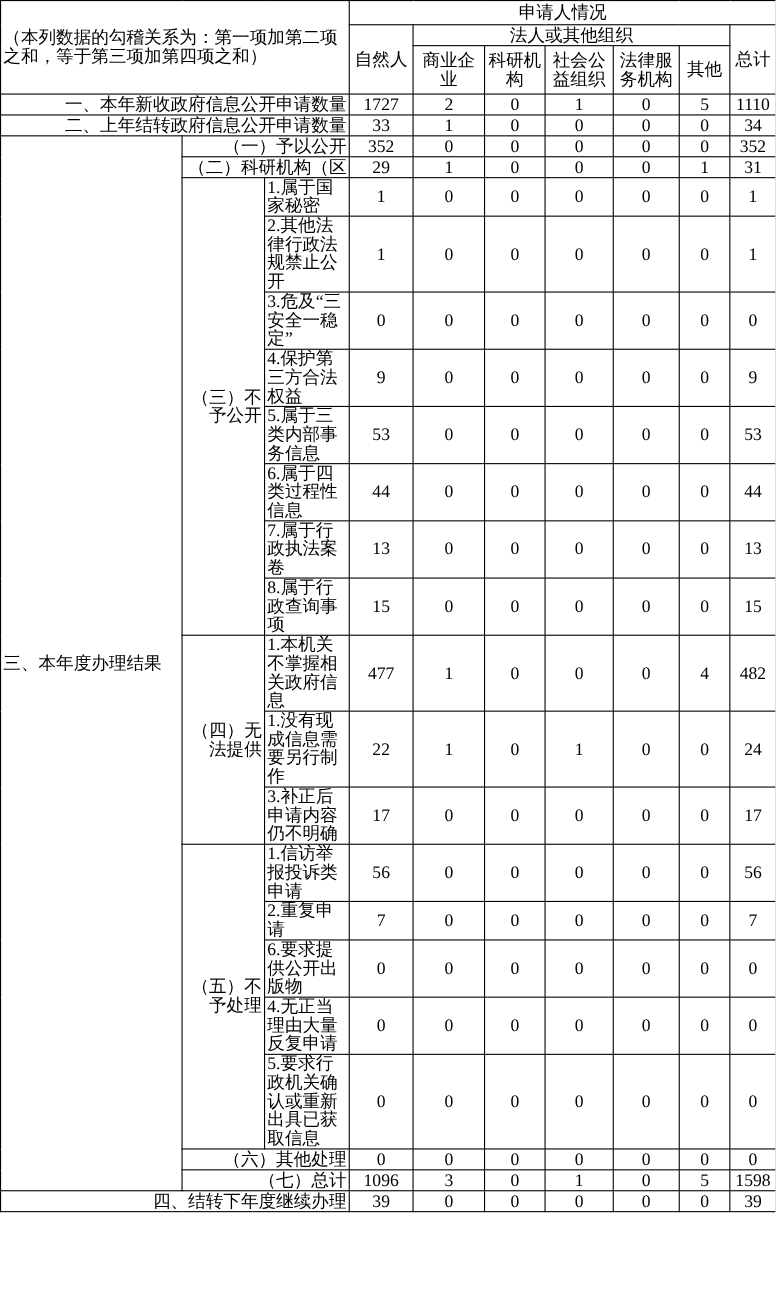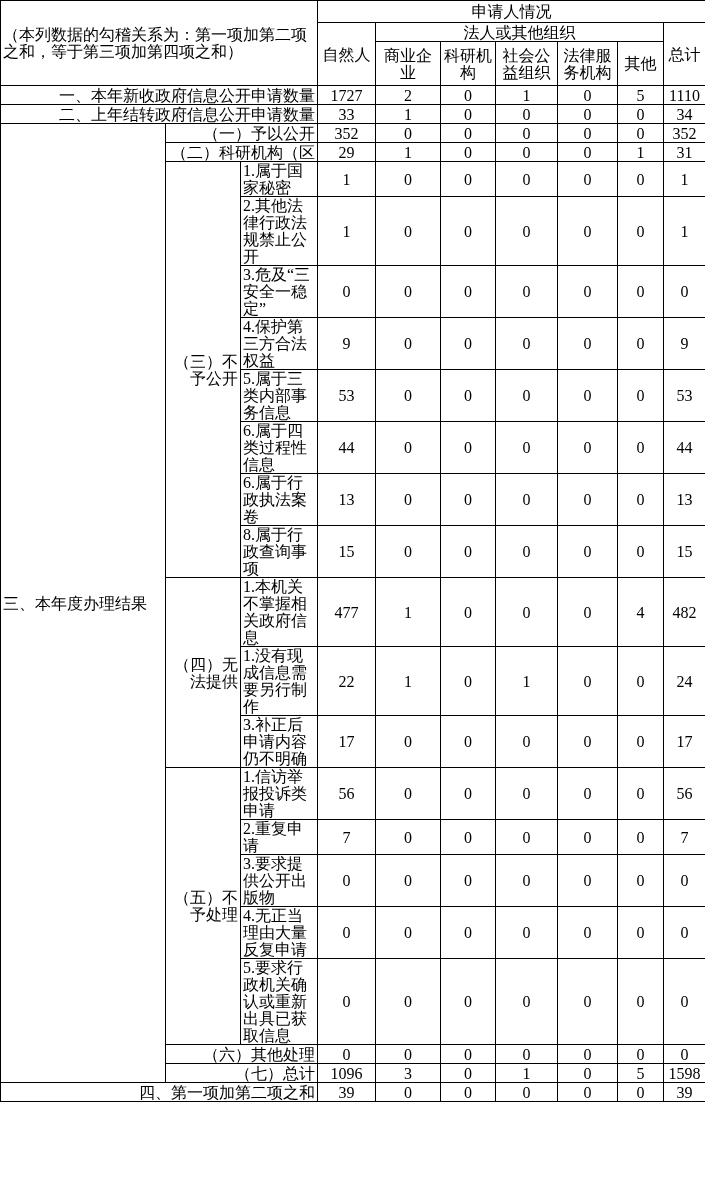--- a/index.html
+++ b/index.html
@@ -177,21 +177,21 @@
       <td class="ilbl">6.属于四类过程性信息</td>
       <td class="num">44</td>
           <td class="num">0</td>
           <td class="num">0</td>
           <td class="num">0</td>
           <td class="num">0</td>
           <td class="num">0</td>
           <td class="num">44</td>
     </tr>
     <tr>
-      <td class="ilbl">6.属于行政执法案卷</td>
+      <td class="ilbl">7.属于行政执法案卷</td>
       <td class="num">13</td>
           <td class="num">0</td>
           <td class="num">0</td>
           <td class="num">0</td>
           <td class="num">0</td>
           <td class="num">0</td>
           <td class="num">13</td>
     </tr>
     <tr>
       <td class="ilbl">8.属于行政查询事项</td>
@@ -249,21 +249,21 @@
       <td class="ilbl">2.重复申请</td>
       <td class="num">7</td>
           <td class="num">0</td>
           <td class="num">0</td>
           <td class="num">0</td>
           <td class="num">0</td>
           <td class="num">0</td>
           <td class="num">7</td>
     </tr>
     <tr>
-      <td class="ilbl">3.要求提供公开出版物</td>
+      <td class="ilbl">6.要求提供公开出版物</td>
       <td class="num">0</td>
           <td class="num">0</td>
           <td class="num">0</td>
           <td class="num">0</td>
           <td class="num">0</td>
           <td class="num">0</td>
           <td class="num">0</td>
     </tr>
     <tr>
       <td class="ilbl">4.无正当理由大量反复申请</td>
@@ -299,21 +299,21 @@
       <td class="lbl" colspan="2">（七）总计</td>
       <td class="num">1096</td>
           <td class="num">3</td>
           <td class="num">0</td>
           <td class="num">1</td>
           <td class="num">0</td>
           <td class="num">5</td>
           <td class="num">1598</td>
     </tr>
     <tr>
-      <td class="lbl" colspan="3">四、第一项加第二项之和</td>
+      <td class="lbl" colspan="3">四、结转下年度继续办理</td>
       <td class="num">39</td>
           <td class="num">0</td>
           <td class="num">0</td>
           <td class="num">0</td>
           <td class="num">0</td>
           <td class="num">0</td>
           <td class="num">39</td>
     </tr>
   </tbody>
 </table>

